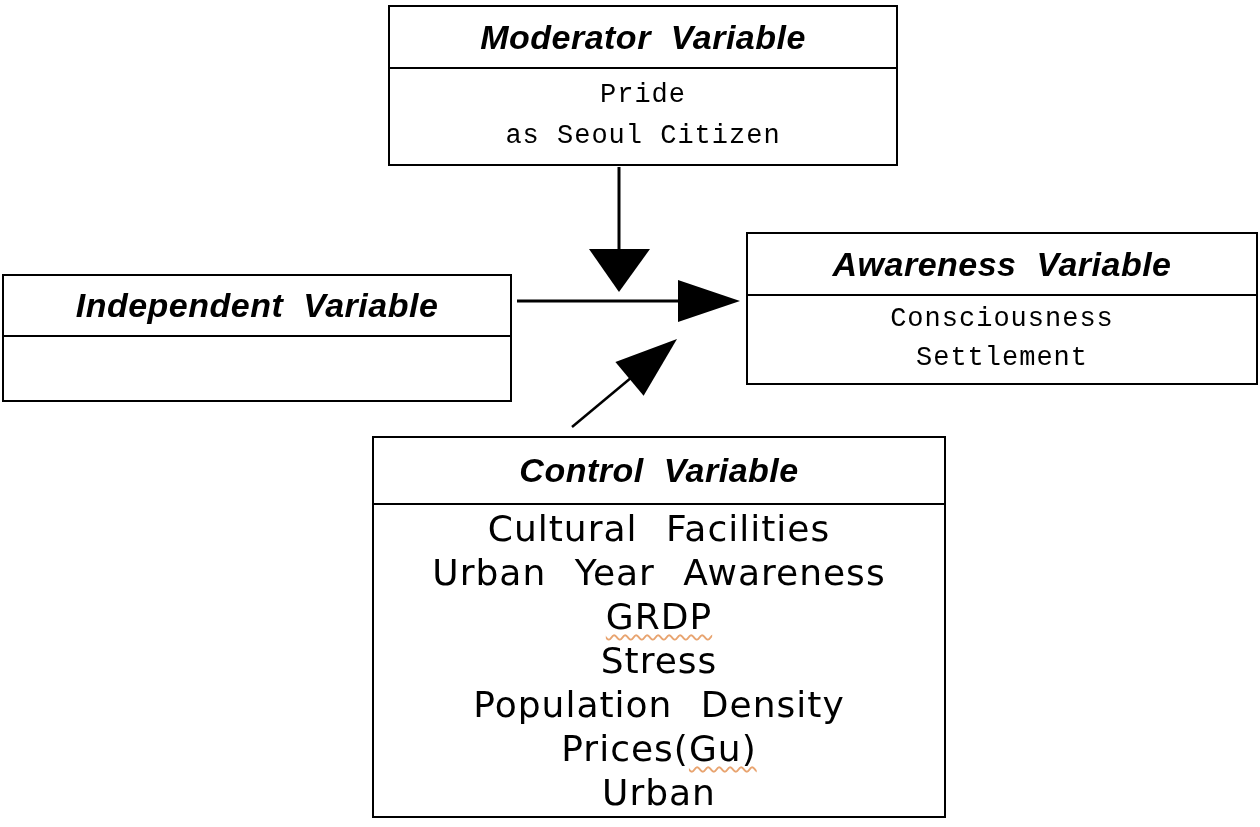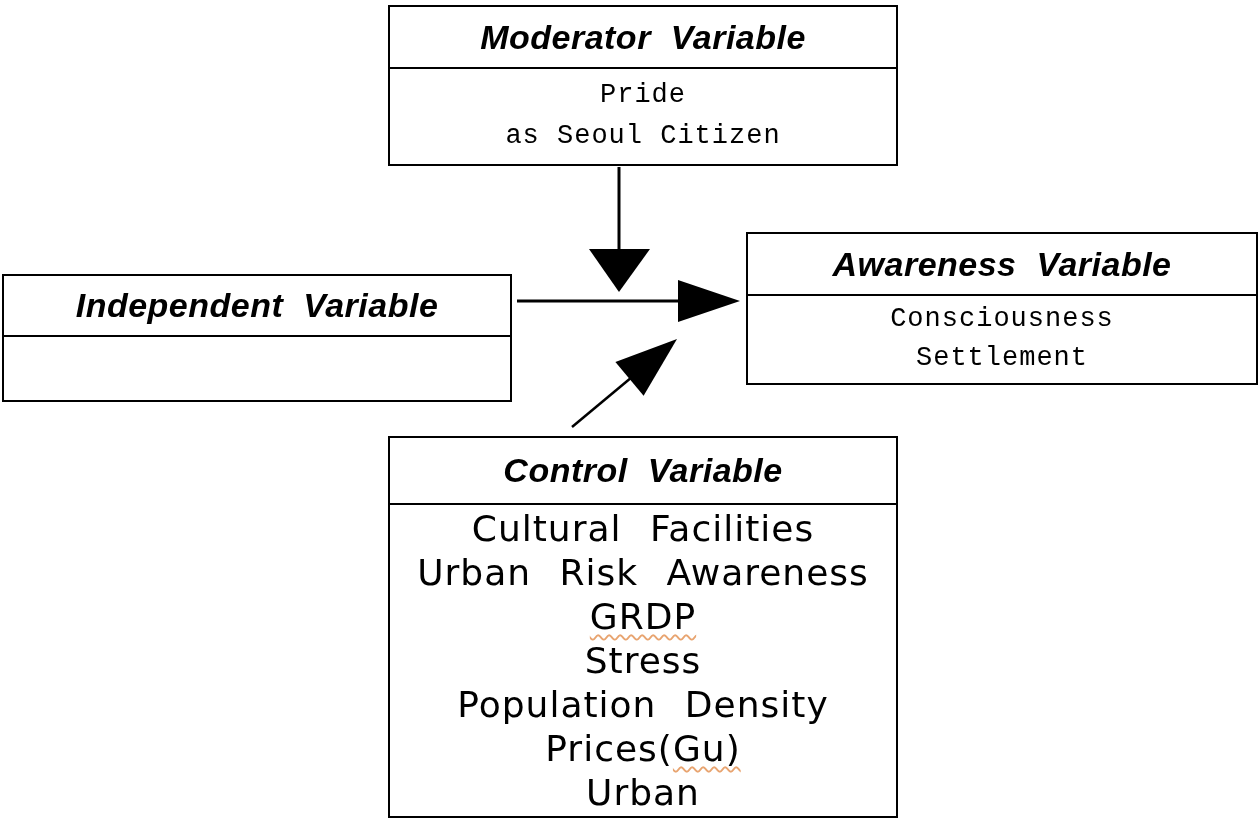--- a/index.html
+++ b/index.html
@@ -76,21 +76,21 @@
     text-decoration-thickness: 2px;
     text-underline-offset: 5px;
   }
   
   #box-moderator   { left: 388px; top: 5px;   width: 510px; height: 161px; }
   #box-moderator .hdr   { height: 62px; }
   #box-independent { left: 2px;   top: 230px; width: 510px; height: 128px; margin-top: 44px; }
   #box-independent .hdr { height: 61px; }
   #box-dependent   { left: 746px; top: 232px; width: 512px; height: 153px; }
   #box-dependent .hdr   { height: 62px; }
-  #box-control     { left: 388px; top: 436px; width: 510px; height: 382px; }
+  #box-control     { left: 372px; top: 436px; width: 574px; height: 382px; }
   #box-control .hdr     { height: 67px; }
 </style>
 </head>
 <body>
 
 <div class="canvas">
 
   <svg class="arrow-layer" viewBox="0 0 1260 827">
 
     <g>
@@ -134,21 +134,21 @@
       <div class="mono-text">Settlement</div>
     </div>
   </div>
 
   <div class="vbox" id="box-control">
     <div class="hdr">
       <span>Control Variable</span>
     </div>
     <div class="bdy">
       <div class="sans-text">Cultural Facilities</div>
-      <div class="sans-text">Urban Risk Awareness</div>
+      <div class="sans-text">Urban Year Awareness</div>
       <div class="sans-text wavy">GRDP</div>
       <div class="sans-text">Stress</div>
       <div class="sans-text">Population Density</div>
       <div class="sans-text"><span>Prices(</span><span class="wavy">Gu)</span></div>
       <div class="sans-text">Urban</div>
     </div>
   </div>
 
 </div>
 

